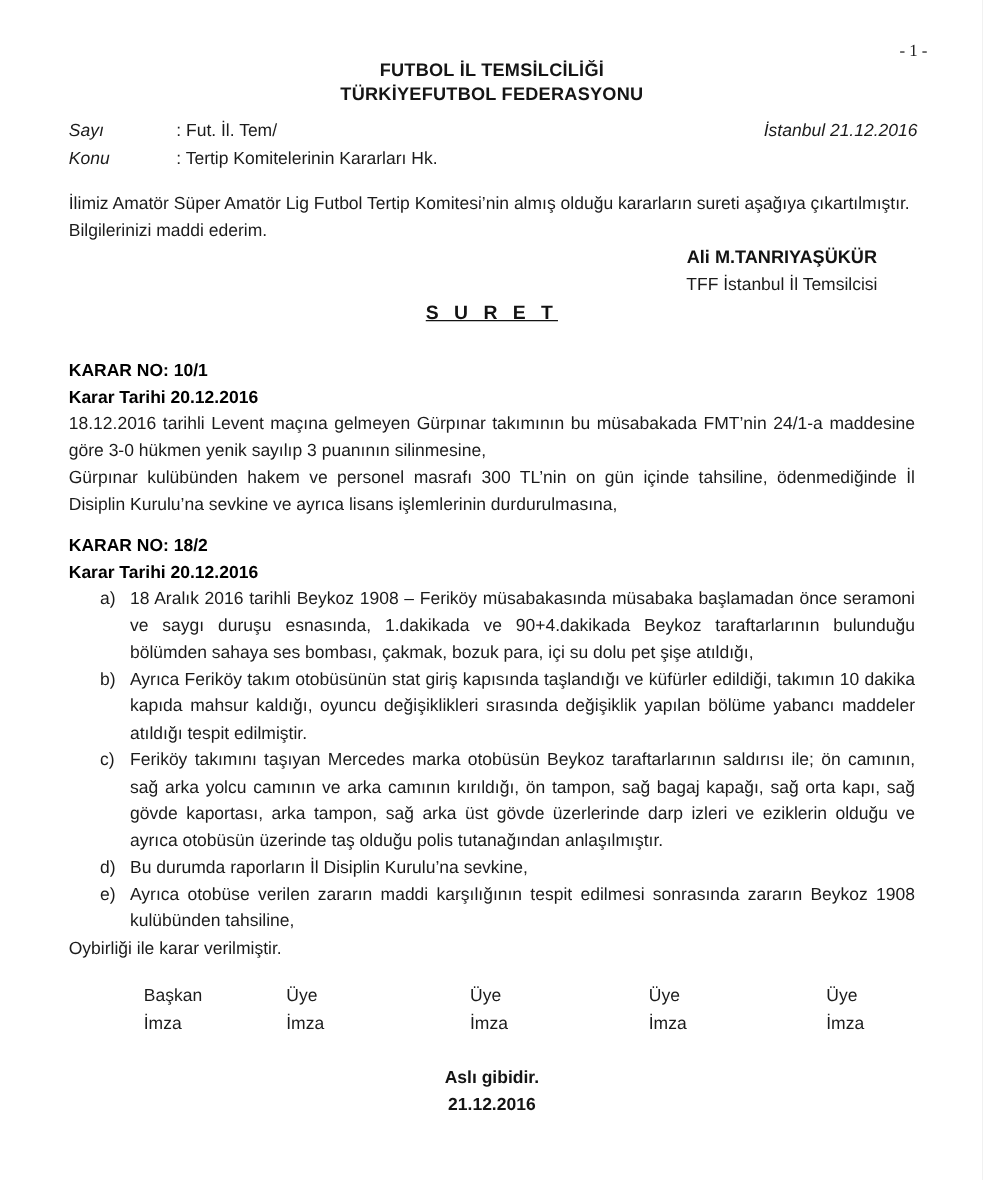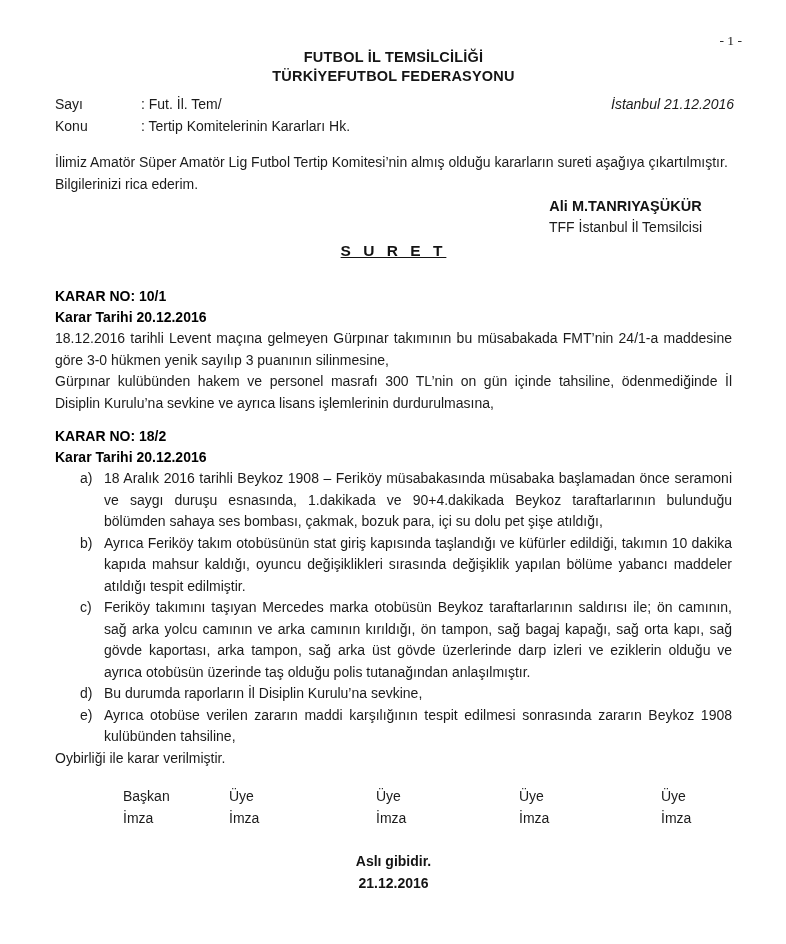--- a/index.html
+++ b/index.html
@@ -32,21 +32,21 @@
     text-align: center;
     font-weight: bold;
     font-size: 14.5px;
     line-height: 18.5px;
     letter-spacing: 0.2px;
     color: #151515;
   }
 
   .meta { margin-top: 9px; position: relative; }
   .meta-row { display: flex; }
-  .meta-label { width: 86px; flex-shrink: 0; }
+  .meta-label { width: 86px; flex-shrink: 0; font-style: italic; }
   .meta-value { flex: 1; }
   .meta-date { position: absolute; right: -2px; top: 0; font-style: italic; }
 
   .intro { margin-top: 15px; text-align: justify; }
 
   .signatory {
     width: fit-content;
     margin-left: auto;
     margin-right: 30px;
     text-align: center;
@@ -81,21 +81,21 @@
   .decision p { text-align: justify; line-height: 21.5px; }
 
   .list-item { display: flex; }
   .list-marker { margin-left: 25px; width: 24px; flex-shrink: 0; }
   .list-text { flex: 1; text-align: justify; }
 
   .unanimity { margin-top: 0; }
 
   .sig-row { position: relative; height: 46px; margin-top: 16px; }
   .sig-col { position: absolute; top: 0; line-height: 22px; }
-  .sig-col-0 { left: 68px; }
+  .sig-col-0 { left: 60px; }
   .sig-col-1 { left: 174px; }
   .sig-col-2 { left: 321px; }
   .sig-col-3 { left: 464px; }
   .sig-col-4 { left: 606px; }
 
   .footer {
     text-align: center;
     font-weight: bold;
     margin-top: 20px;
     line-height: 21.5px;
@@ -121,21 +121,21 @@
         <span class="meta-value">: Fut. İl. Tem/</span>
       </div>
       <div class="meta-row">
         <span class="meta-label">Konu</span>
         <span class="meta-value">: Tertip Komitelerinin Kararları Hk.</span>
       </div>
       <span class="meta-date">İstanbul 21.12.2016</span>
     </div>
 
     <p class="intro">İlimiz Amatör Süper Amatör Lig Futbol Tertip Komitesi’nin almış olduğu kararların sureti aşağıya çıkartılmıştır.</p>
-    <p>Bilgilerinizi rica ederim.</p>
+    <p>Bilgilerinizi maddi ederim.</p>
 
     <div class="signatory">
       <div class="signatory-name">Ali M.TANRIYAŞÜKÜR</div>
       <div>TFF İstanbul İl Temsilcisi</div>
     </div>
 
     <div class="suret-heading">S U R E T</div>
 
     <div class="decision decision-1">
       <div class="karar-line">KARAR NO: 10/1</div>

